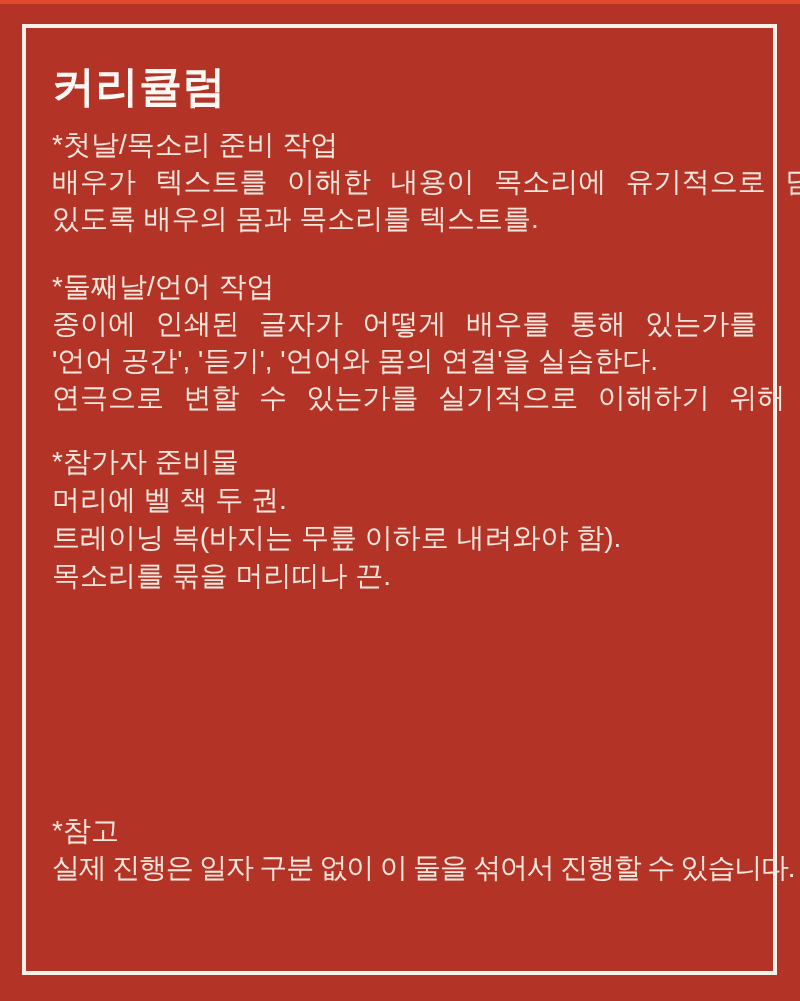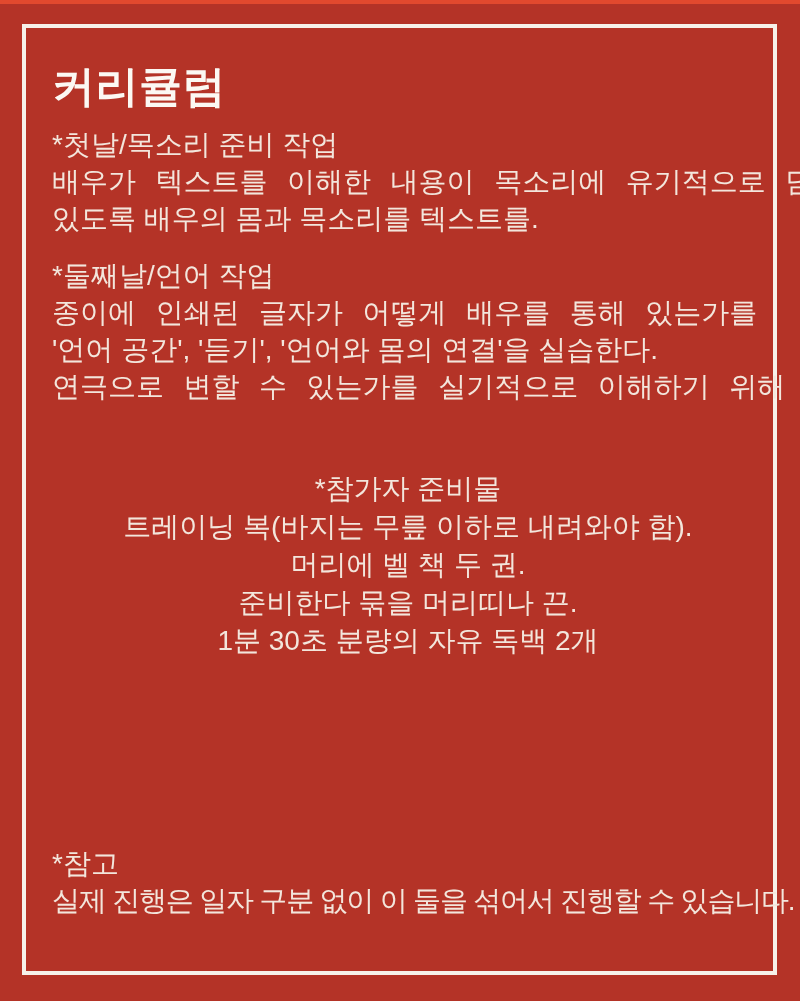--- a/index.html
+++ b/index.html
@@ -46,23 +46,23 @@
     width: 712px;
     color: #f3e6dc;
     font-size: 28px;
     font-weight: 400;
     line-height: 37px;
   }
   .section .line {
     white-space: nowrap;
   }
   #section-day1   { top: 126px; }
-  #section-day2   { top: 257px; }
-  #section-items  { top: 470px; line-height: 38px; text-align: center; }
-  #section-note   { top: 845px; }
+  #section-day2   { top: 268px; }
+  #section-items  { top: 443px; line-height: 38px; }
+  #section-note   { top: 812px; }
   .line.wide      { word-spacing: 0.42em; }
   .line.condensed { letter-spacing: -1.2px; }
 </style>
 </head>
 <body>
 
 <div class="page">
 
   <div class="top-strip"></div>
 
@@ -78,24 +78,23 @@
 
   <div class="section" id="section-day2">
     <div class="line">*둘째날/언어 작업</div>
     <div class="line wide">종이에 인쇄된 글자가 어떻게 배우를 통해 있는가를</div>
     <div class="line">'언어 공간', '듣기', '언어와 몸의 연결'을 실습한다.</div>
     <div class="line wide">연극으로 변할 수 있는가를 실기적으로 이해하기 위해</div>
   </div>
 
   <div class="section" id="section-items">
     <div class="line">*참가자 준비물</div>
+    <div class="line">머리에 벨 책 두 권.</div>
     <div class="line">트레이닝 복(바지는 무릎 이하로 내려와야 함).</div>
-    <div class="line">머리에 벨 책 두 권.</div>
-    <div class="line">준비한다 묶을 머리띠나 끈.</div>
-    <div class="line">1분 30초 분량의 자유 독백 2개</div>
+    <div class="line">목소리를 묶을 머리띠나 끈.</div>
   </div>
 
   <div class="section" id="section-note">
     <div class="line">*참고</div>
     <div class="line condensed">실제 진행은 일자 구분 없이 이 둘을 섞어서 진행할 수 있습니다.</div>
   </div>
 
 </div>
 
 </body></html>

